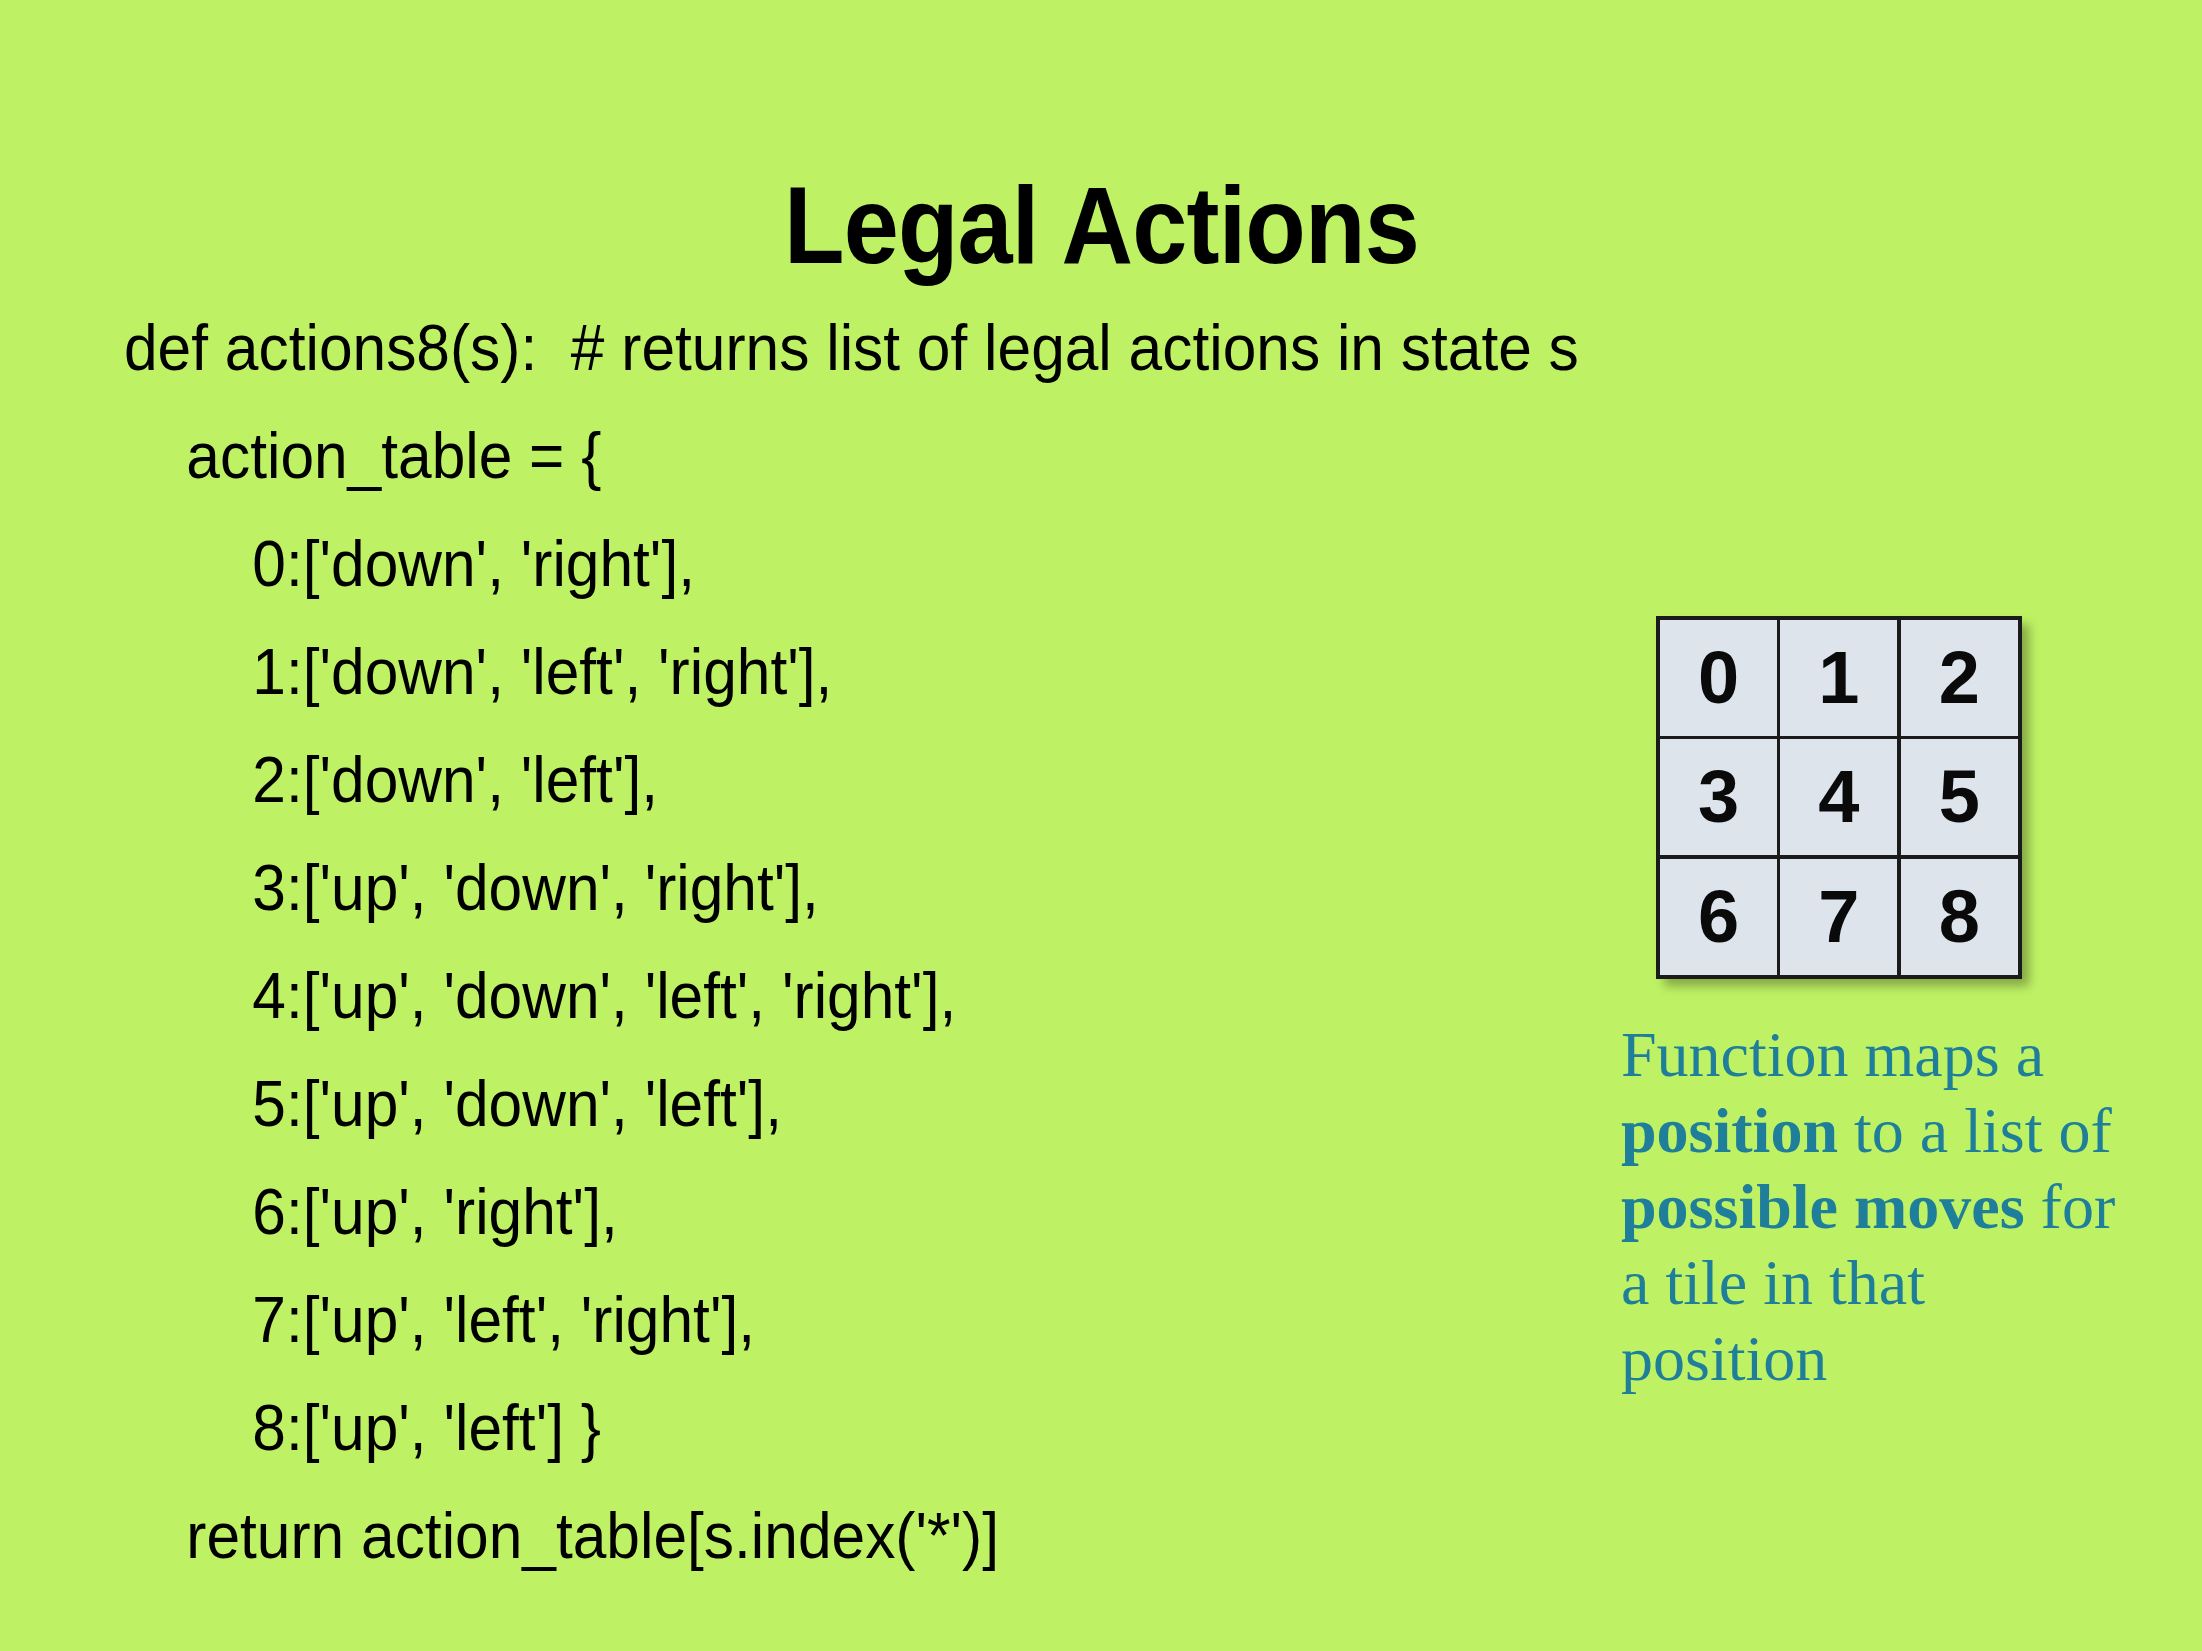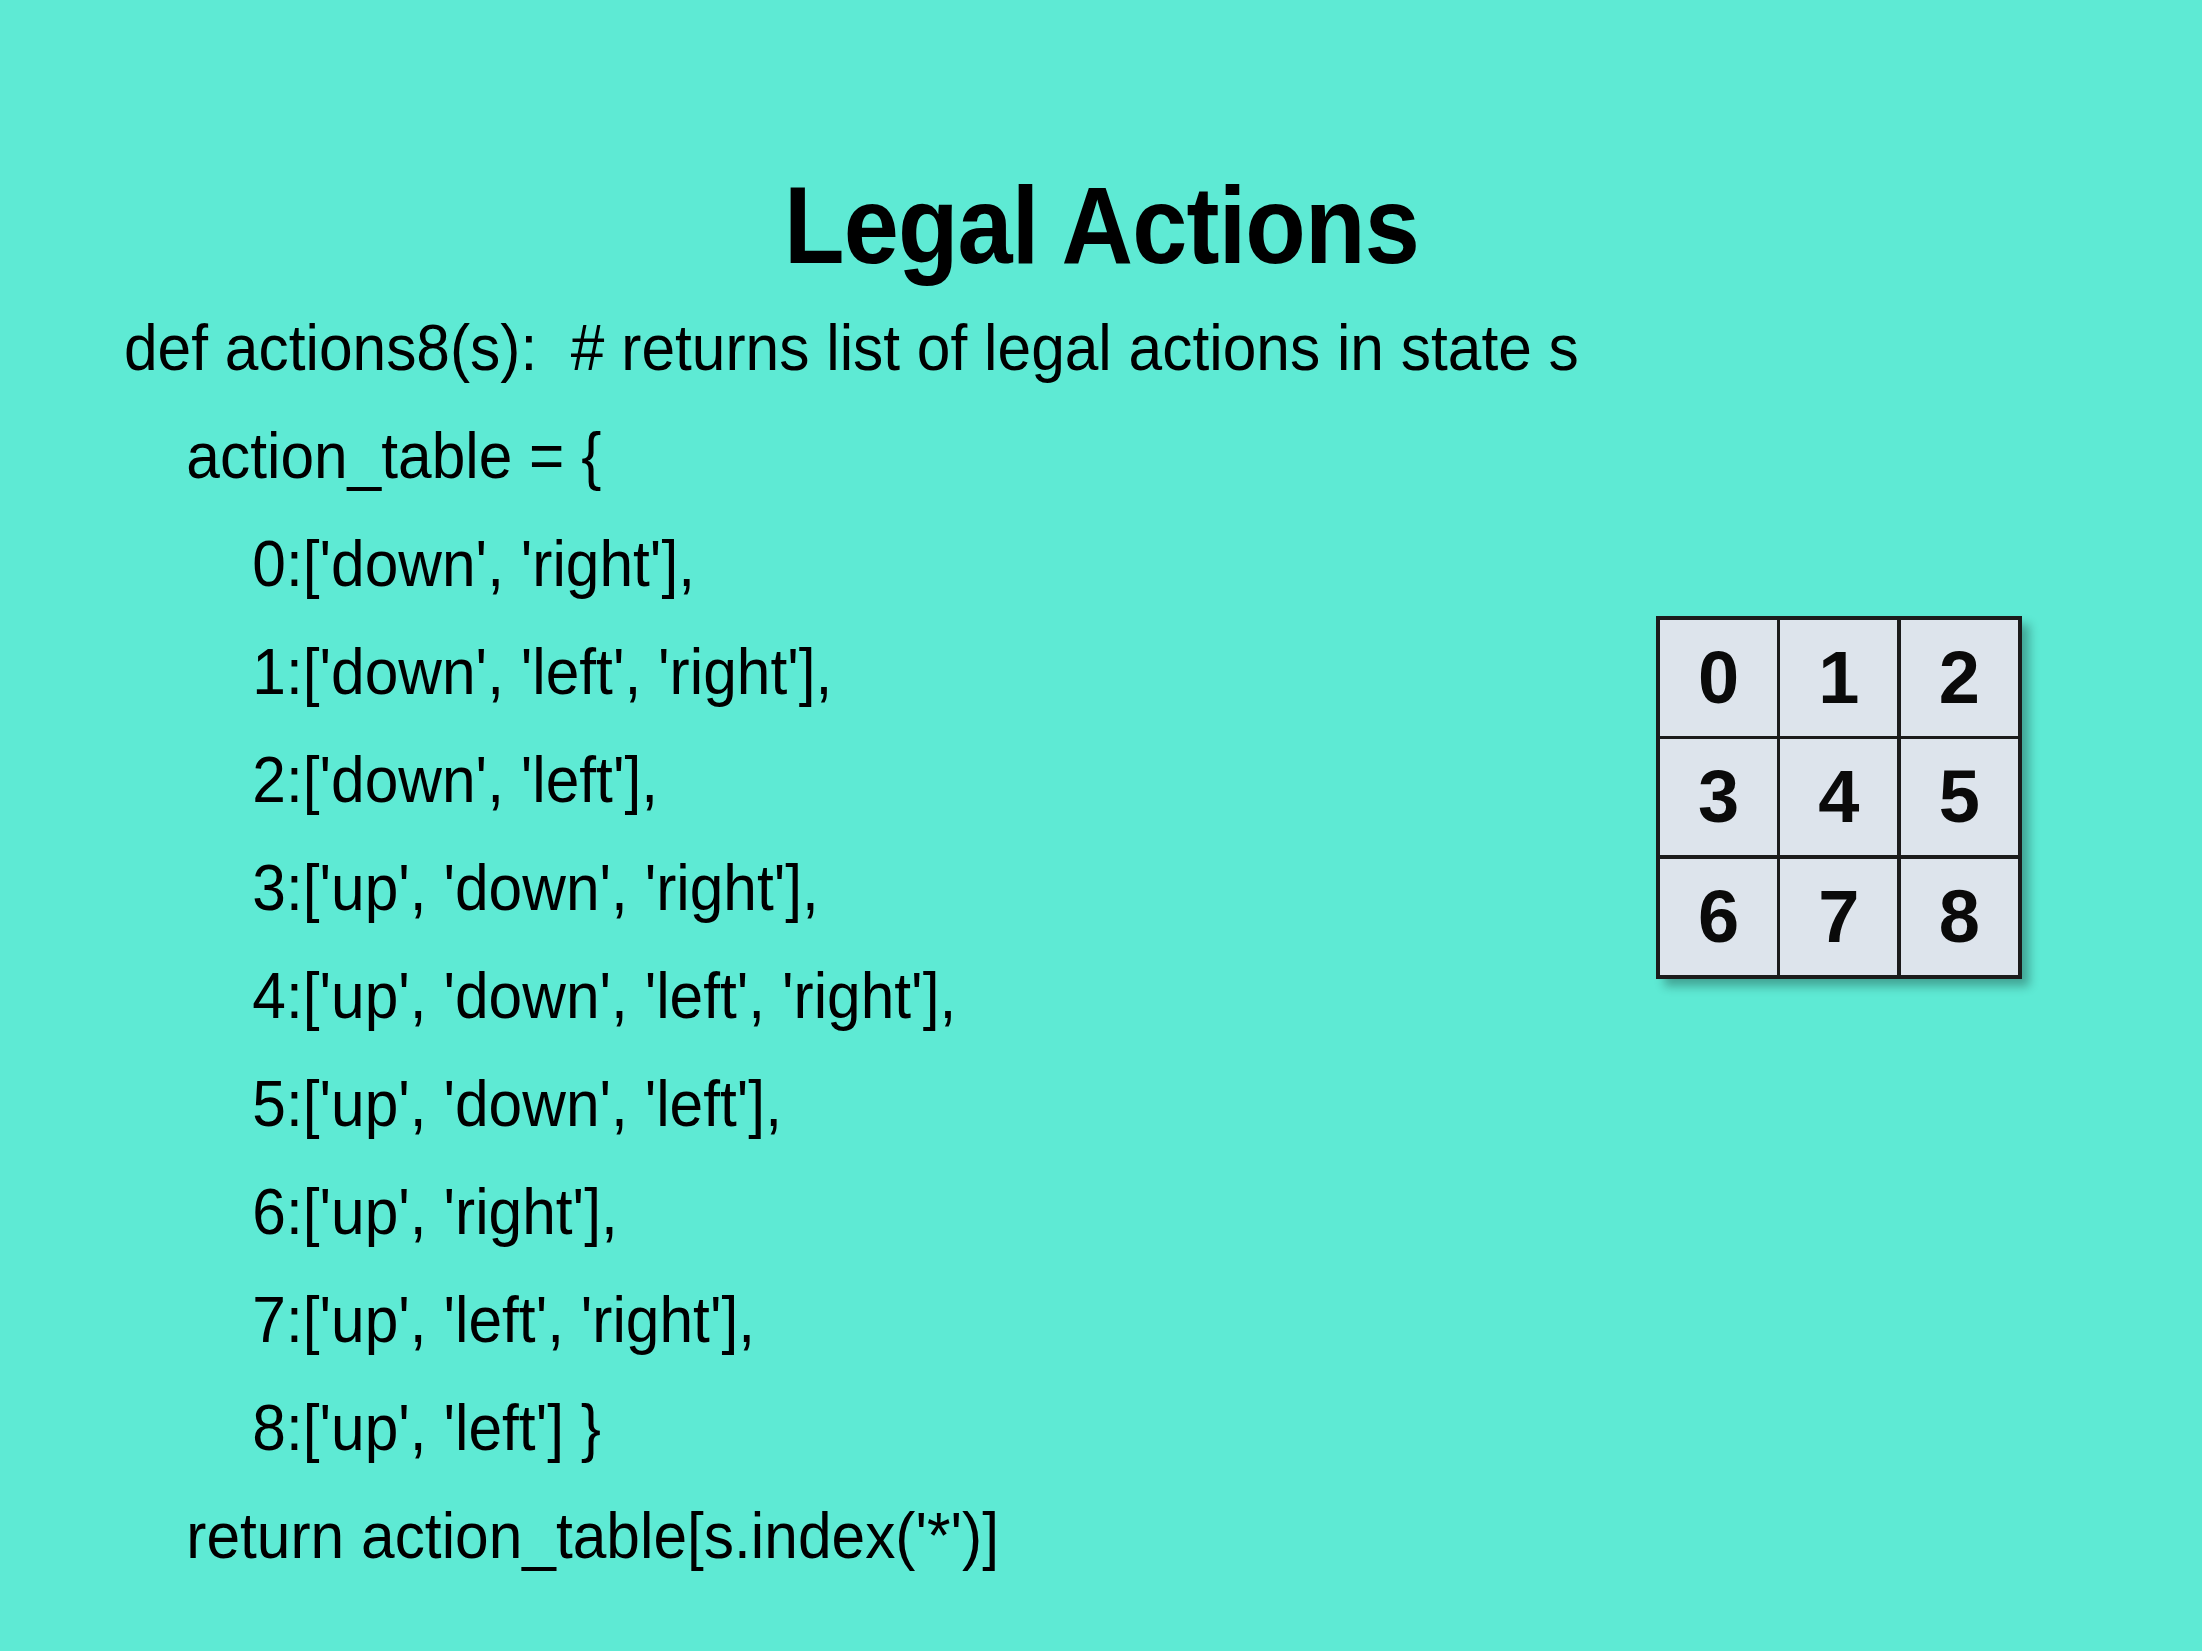--- a/index.html
+++ b/index.html
@@ -4,21 +4,21 @@
 <style>
   html, body {
     margin: 0;
     padding: 0;
     background: #ffffff;
   }
   #slide {
     position: relative;
     width: 2203px;
     height: 1652px;
-    background: #5eead4;
+    background: #bef264;
     overflow: hidden;
     font-family: "Liberation Sans", sans-serif;
   }
 
   
   #slide-title {
     position: absolute;
     left: 0;
     top: 93px;
     width: 2203px;
@@ -114,15 +114,16 @@
         <div class="puzzle-cell" style="background: rgb(221, 228, 236);">2</div>
         <div class="puzzle-cell" style="background: rgb(221, 228, 236);">3</div>
         <div class="puzzle-cell" style="background: rgb(221, 228, 236);">4</div>
         <div class="puzzle-cell" style="background: rgb(221, 228, 236);">5</div>
         <div class="puzzle-cell" style="background: rgb(221, 228, 236);">6</div>
         <div class="puzzle-cell" style="background: rgb(221, 228, 236);">7</div>
         <div class="puzzle-cell" style="background: rgb(221, 228, 236);">8</div>
       </div>
   </div>
 
+  <div id="caption" style="color: rgb(31, 126, 153);"><span>Function maps a </span><b>position</b><span> to a list of </span><b>possible moves</b><span> for a tile in that position</span></div>
 
 </div>
 
 
 </body></html>

